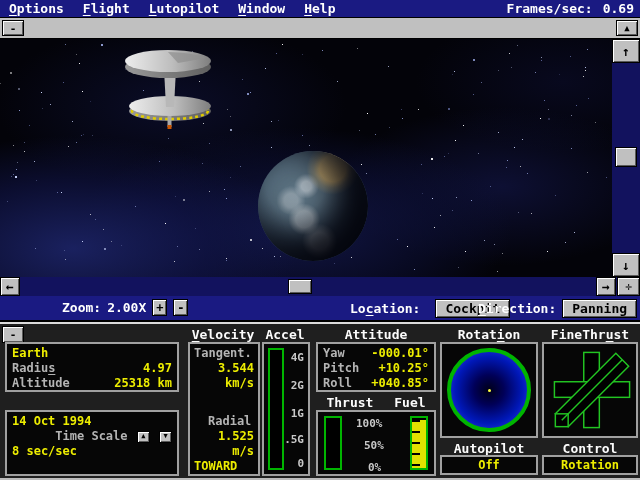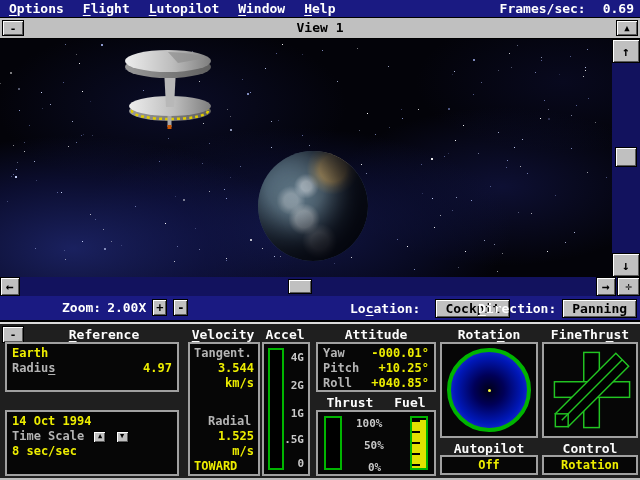--- a/index.html
+++ b/index.html
@@ -5,21 +5,21 @@
   html,body{margin:0;padding:0;background:#000;}
   .app{position:relative;width:640px;height:480px;overflow:hidden;
        font-family:"DejaVu Sans Mono",monospace;font-weight:bold;
        background:#1a1a82;-webkit-font-smoothing:none;}
   .u{text-decoration:underline;text-underline-offset:2px;}
 
   
   .menu-bar{position:absolute;top:0;left:0;right:0;height:17px;background:#1a1a82;
             display:flex;align-items:center;gap:19px;padding-left:9px;color:#fff;font-size:13px;}
   .menu-item{cursor:default;white-space:nowrap;}
-  .frames{margin-left:auto;padding-right:6px;display:flex;gap:17px;white-space:nowrap;}
+  .frames{margin-left:auto;padding-right:6px;display:flex;gap:10px;white-space:nowrap;}
 
   
   .btn3d{background:#c0c0c0;border:1px solid #000;color:#000;
          box-shadow:inset 1px 1px 0 #fff,inset -1px -1px 0 #5a5a5a;
          display:flex;align-items:center;justify-content:center;
          font-family:"DejaVu Sans Mono",monospace;font-weight:bold;box-sizing:border-box;}
 
   
   .title-bar{position:absolute;top:17px;left:0;right:0;height:22px;background:#c0c0c0;
              border-top:1px solid #000;border-bottom:1px solid #000;box-sizing:border-box;}
@@ -102,21 +102,20 @@
     <span class="frames">
       <span>Frames/sec:</span>
       <span>0.69</span>
     </span>
   </div>
 
   <div class="title-bar">
     <div class="win-btn min btn3d">
         <span>-</span>
       </div>
-    <div class="title">View 1</div>
     <div class="win-btn max btn3d">
         <span>▲</span>
       </div>
   </div>
 
   <div class="view">
     <svg class="station" viewBox="0 0 104 92">
       <defs>
         <linearGradient id="disc" x1="0" y1="0" x2="1" y2="0">
           <stop offset="0" stop-color="#ededed"></stop>
@@ -367,32 +366,35 @@
           <span>Panning</span>
         </div>
     </div>
   </div>
 
   <div class="panel">
     <div class="panel-min btn3d">
         <span>-</span>
       </div>
 
-    <div class="sec-header" style="left:28px;top:3px;width:152px;"><span></span><span class="u">R</span><span>eference</span></div>
     <div class="pbox" style="left:5px;top:18px;width:174px;height:50px;">
       <div class="yellow">Earth</div>
       <div class="rowf">
         <span class="gray"><span>Radiu</span><span class="u">s</span><span></span></span>
         <span class="yellow">4.97</span>
       </div>
+      <div class="rowf">
+        <span class="gray"><span>Altitude</span><span class="u"></span><span></span></span>
+        <span class="yellow">25318 km</span>
+      </div>
     </div>
 
     <div class="pbox" style="left:5px;top:86px;width:174px;height:66px;">
       <div class="yellow">14 Oct 1994</div>
-      <div style="text-align:left;">
+      <div style="text-align:right;">
         <span class="gray">Time Scale</span>
         <span class="scale-btn btn3d">
             <span>▲</span>
           </span>
         <span class="scale-btn btn3d">
             <span>▼</span>
           </span>
       </div>
       <div class="yellow">8 sec/sec</div>
     </div>

